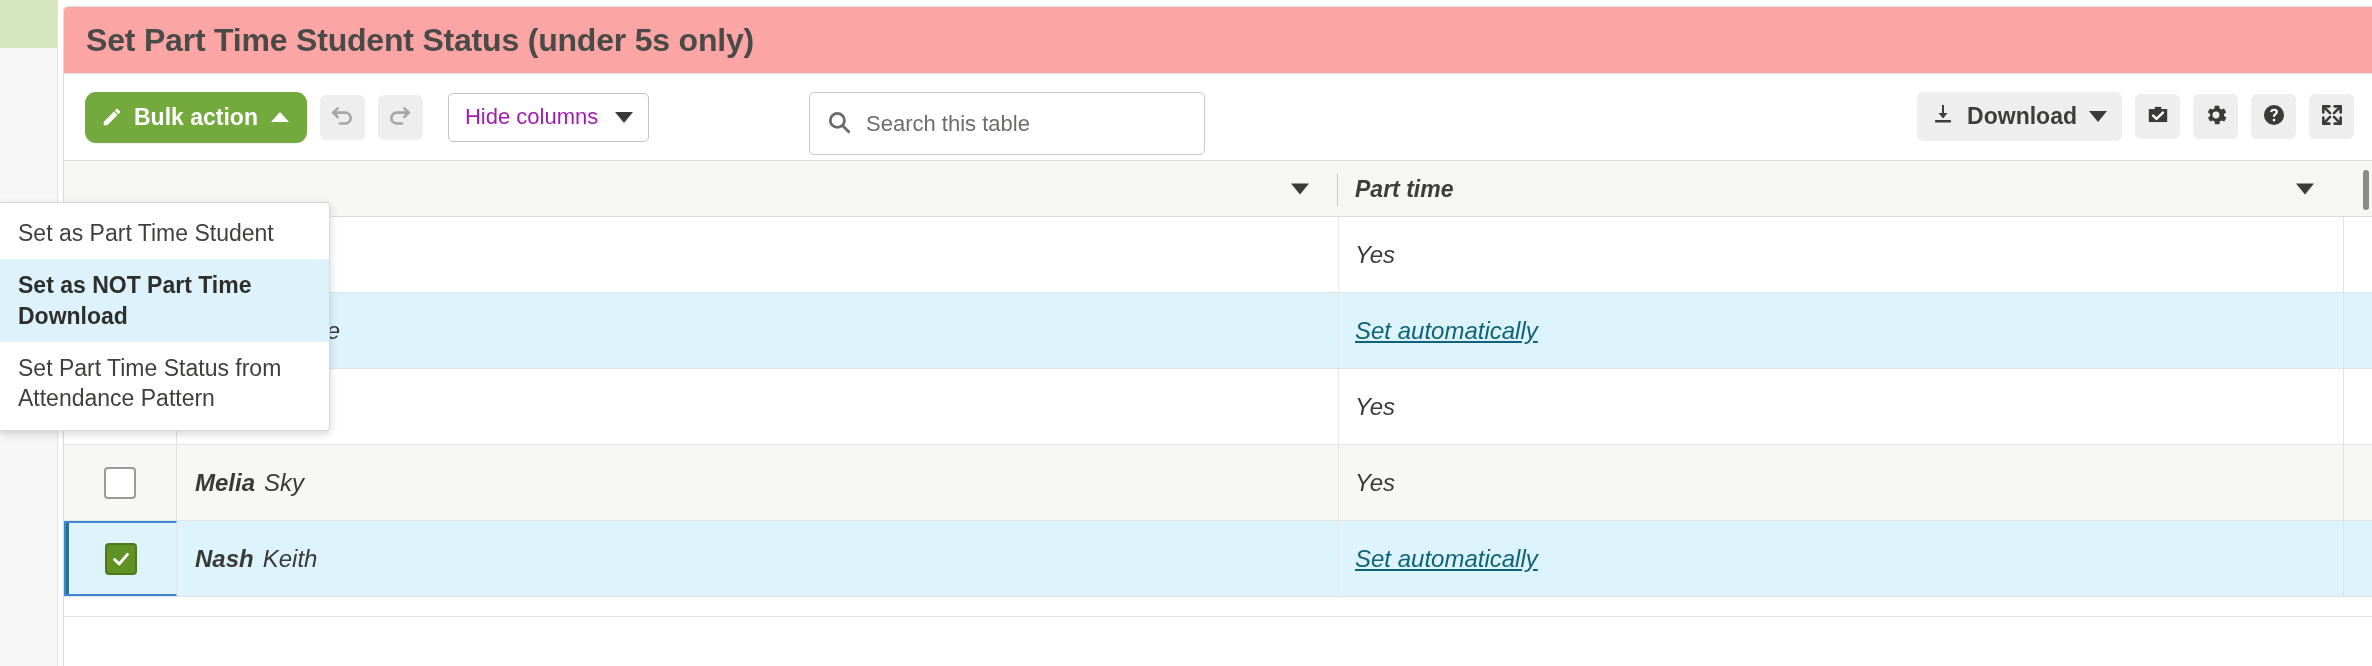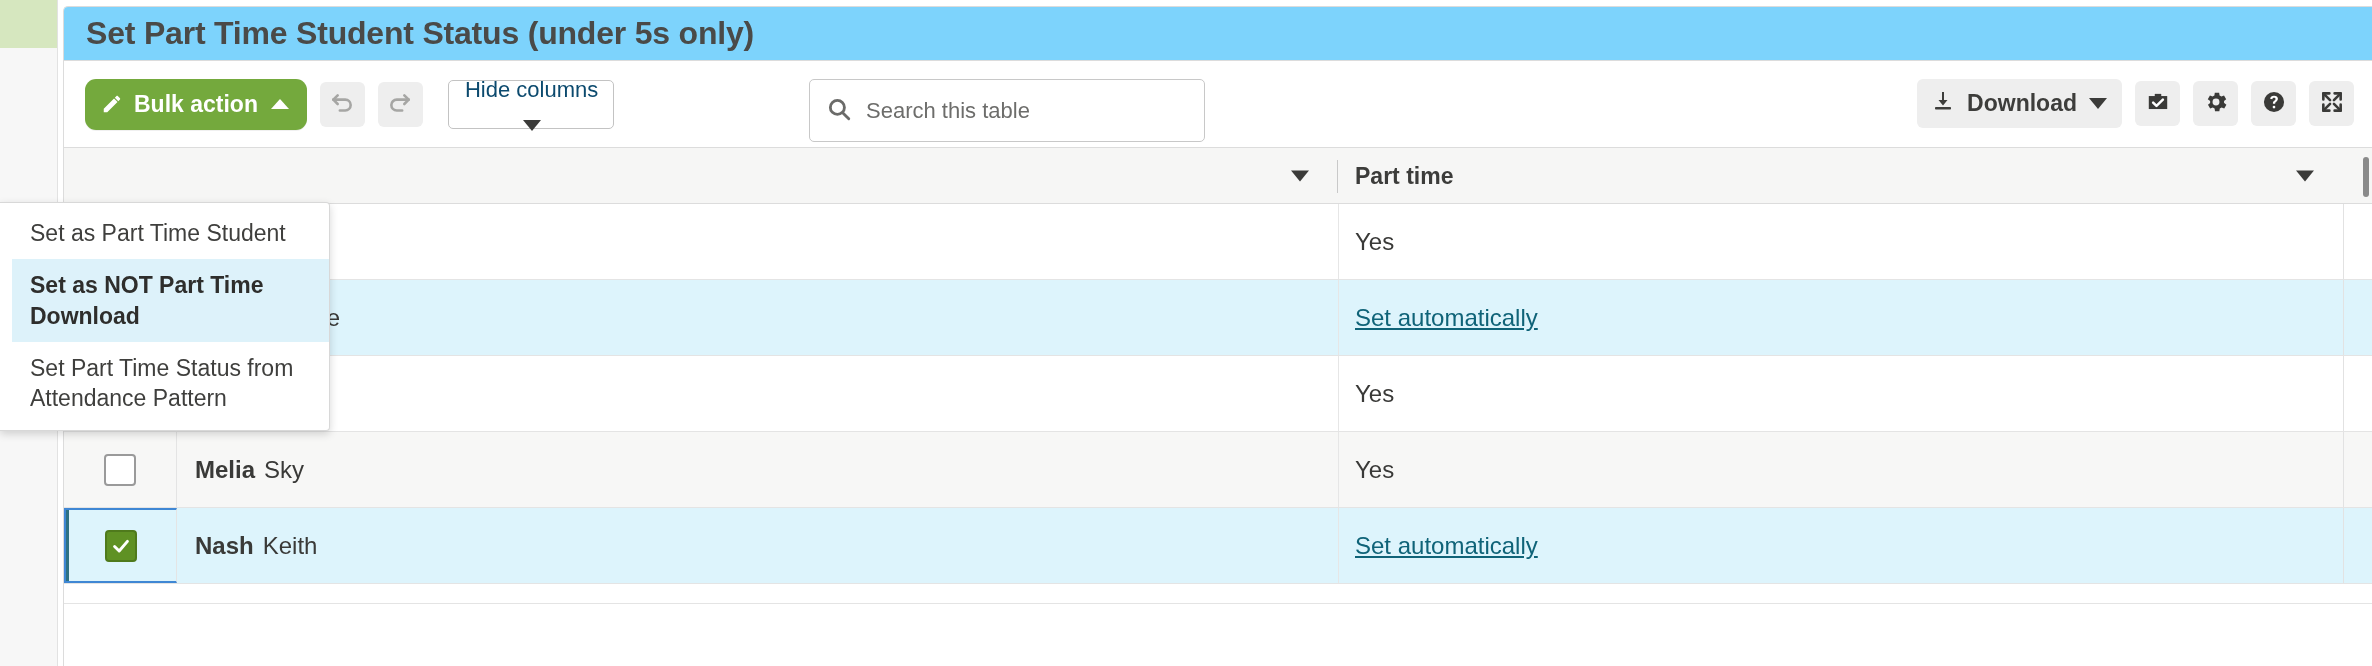--- a/index.html
+++ b/index.html
@@ -31,22 +31,22 @@
   }
 
   
   .card {
     position:absolute; left:63px; top:6px; width:2309px; height:666px;
     background:#ffffff;
     border:1px solid #dcdcdc; border-right:none; border-bottom:none;
     border-top-left-radius:5px;
   }
   .card-header {
-    height:54px;
-    background:#7dd3fc;
+    height:67px;
+    background:#fca5a5;
     border-bottom:1px solid #dcdcdc;
     border-top-left-radius:4px;
     display:flex; align-items:center;
     padding-left:22px;
   }
   .card-title {
     font-size:32px; font-weight:bold; color:#4a4a48;
     letter-spacing:-0.2px;
   }
 
@@ -83,22 +83,22 @@
   .icon-sq {
     width:45px; height:45px; background:#eeeeee; border-radius:6px;
     margin-left:13px;
   }
   .icon-sq svg { display:block; }
 
   .hide-columns {
     margin-left:25px;
     height:49px; min-width:158px;
     background:#ffffff; border:1px solid #c3c3c3; border-radius:5px;
-    font-size:22px; color:#0c4a6e;
-    padding:0 15px 0 16px; gap:17px;flex-direction:column;
+    font-size:22px; color:#a21caf;
+    padding:0 15px 0 16px; gap:17px;
   }
   .caret-down {
     width:0;height:0;
     border-left:9px solid transparent;
     border-right:9px solid transparent;
     border-top:11px solid #3b3b39;
   }
 
   .search-wrap {
     position:absolute; left:745px; top:18px;
@@ -131,35 +131,35 @@
   
   .dropdown {
     position:absolute; left:0px; top:202px;
     width:330px;
     background:#ffffff;
     border:1px solid #d8d8d8;
     border-left:none;
     border-radius:0 4px 4px 0;
     box-shadow:0 3px 9px rgba(0,0,0,0.16);
     z-index:60;
-    padding:4px 0 5px 12px;
+    padding:4px 0 5px 0;
     overflow:hidden;
   }
   .dd-item {
     font-size:23px; color:#3f3f3d;
     padding:11px 16px 11px 18px;
     line-height:1.32;
     cursor:pointer;
   }
   .dd-item.active {
     background:#ddf2fa; font-weight:bold; color:#2e2e2c;
   }
 
   
-  .table-area { position:relative; }
+  .table-area { position:relative;font-style:italic; }
   .thead {
     height:57px;
     background:#f6f6f5;
     border-top:1px solid #dcdcdc;
     border-bottom:1px solid #dcdcdc;
     position:relative;
   }
   .th-caret-left {
     position:absolute; left:1227px; top:50%; transform:translateY(-50%);
     width:0;height:0;

